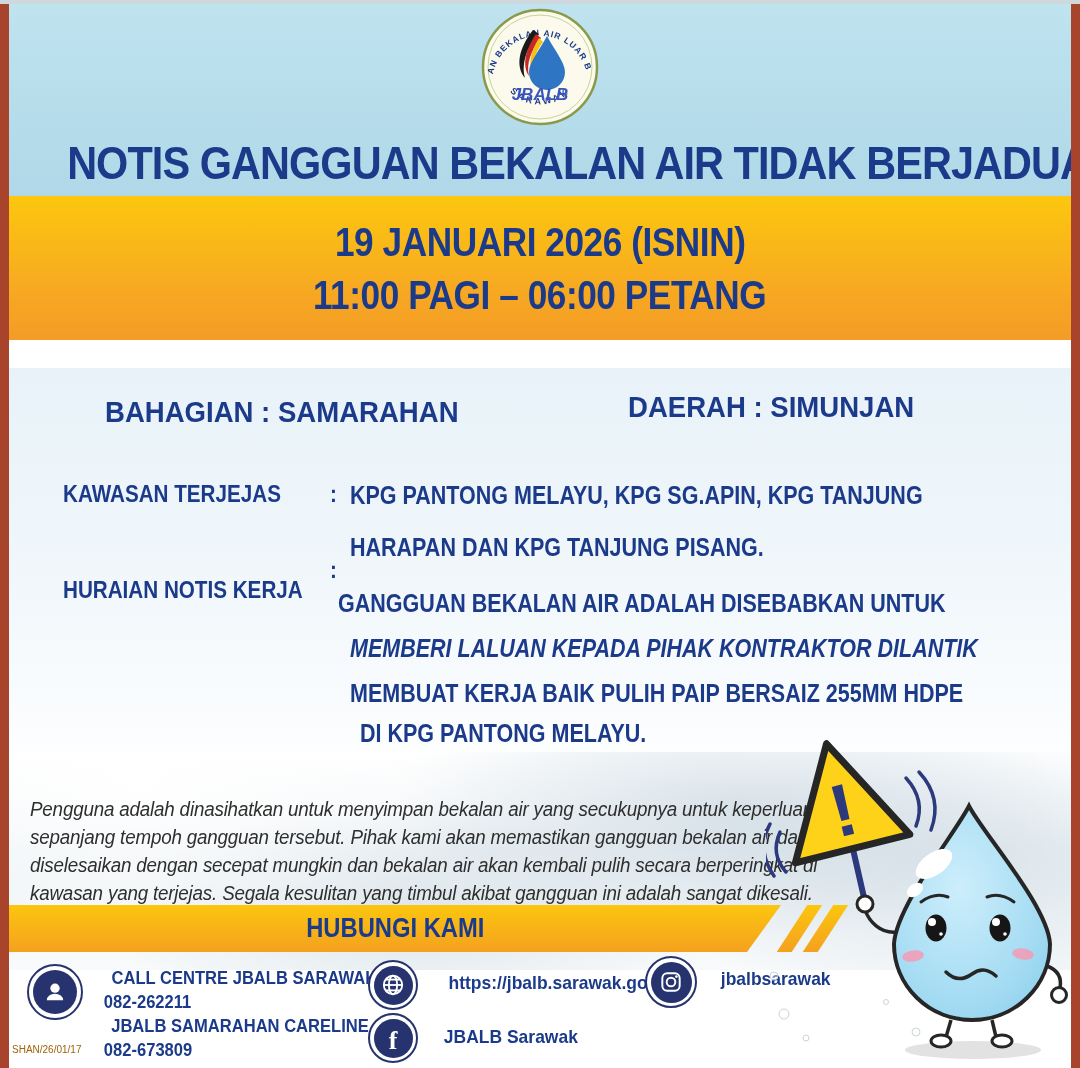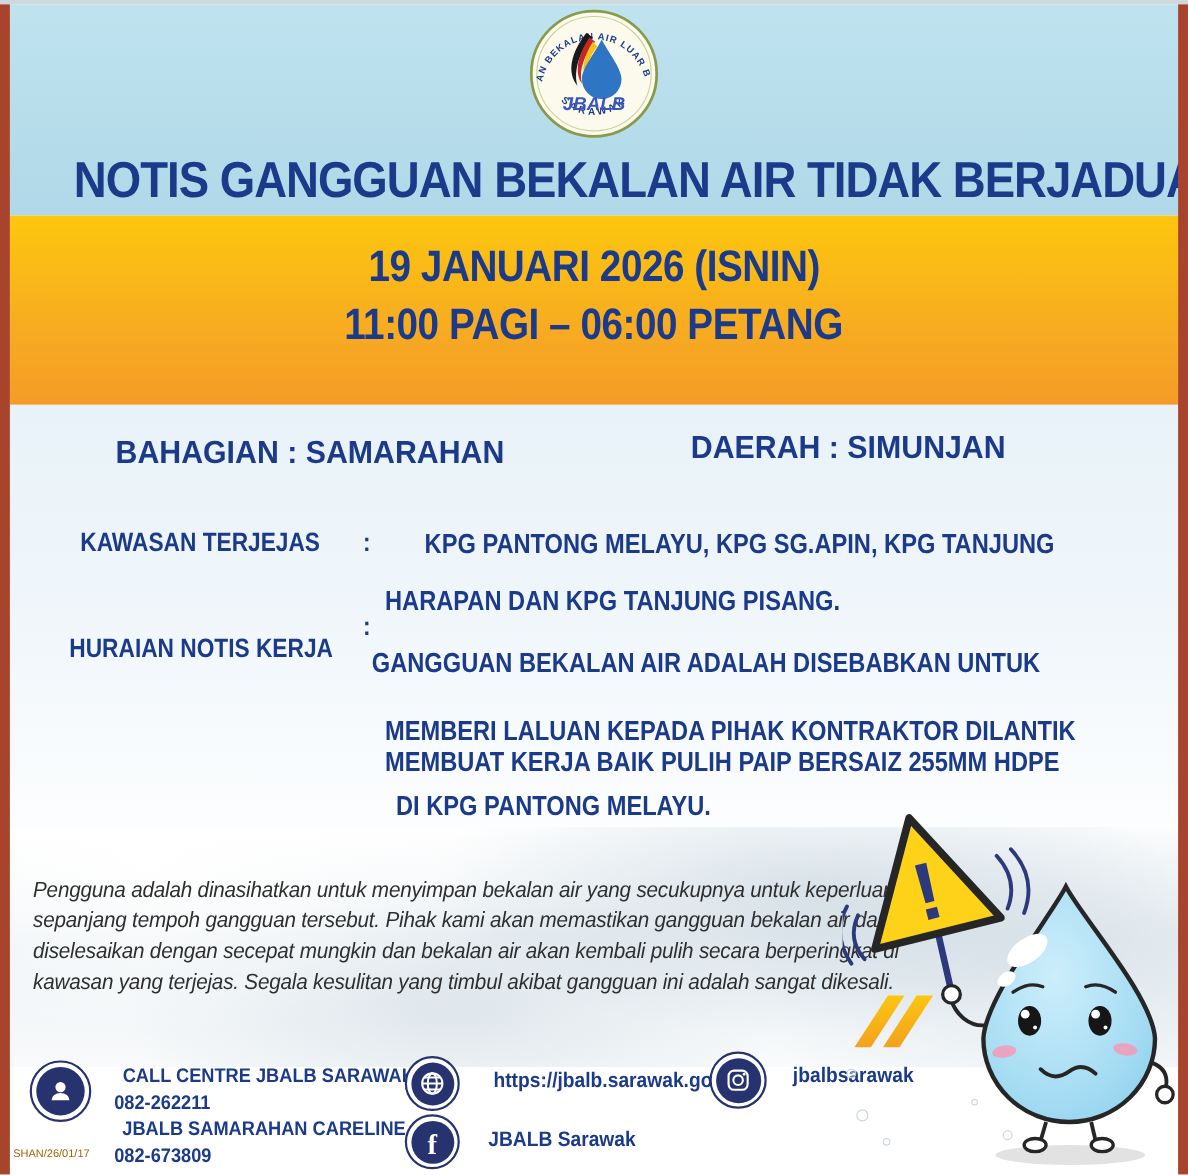--- a/index.html
+++ b/index.html
@@ -7,21 +7,21 @@
         font-family:"Liberation Sans",sans-serif;}
   .edge{position:absolute;top:0;bottom:0;width:9px;background:#a8432c;z-index:40;}
   .edge.left{left:0;} .edge.right{right:0;}
   .topline{position:absolute;left:0;right:0;top:0;height:4px;background:#cfd9dd;z-index:41;}
   .header{position:absolute;left:9px;right:9px;top:4px;height:192px;
           background:linear-gradient(180deg,#bfe3ef,#b0d8e8);}
   .navy{color:#1b3b8a;font-weight:bold;}
   .cx{display:inline-block;white-space:nowrap;transform-origin:left center;}
   .title-wrap{position:absolute;left:9px;right:9px;top:136px;text-align:center;}
   .title-wrap .cx{transform-origin:center;transform:scaleX(.90);font-size:46px;letter-spacing:-1px;}
-  .band{position:absolute;left:9px;right:9px;top:196px;height:172px;
+  .band{position:absolute;left:9px;right:9px;top:196px;height:144px;
         background:linear-gradient(180deg,#fcc70e 0%,#f7a922 65%,#f49c26 100%);text-align:center;}
   .band .line1{margin-top:24px;} .band .line2{margin-top:8px;}
   .band .cx{transform-origin:center;transform:scaleX(.88);font-size:40px;letter-spacing:-.5px;}
   .content-bg{position:absolute;left:9px;right:9px;top:368px;height:390px;
         background:linear-gradient(180deg,#e8f2f8,#f1f7fb 55%,#fdfeff);}
   .abs{position:absolute;}
   .lbl{font-size:24px;transform:scaleX(.86);}
   .val{font-size:25px;transform:scaleX(.86);}
   .loc{font-size:29px;transform:scaleX(.95);}
   .water{position:absolute;left:9px;right:9px;top:752px;height:218px;
@@ -88,58 +88,61 @@
 
   <div class="content-bg"></div>
 
   <div class="abs" style="left:628px;top:391px;">
     <span class="cx navy loc">DAERAH : SIMUNJAN</span>
   </div>
   <div class="abs" style="left:105px;top:396px;">
     <span class="cx navy loc">BAHAGIAN : SAMARAHAN</span>
   </div>
 
-  <div class="abs" style="left:73px;top:480px;">
+  <div class="abs" style="left:63px;top:480px;">
     <span class="cx navy lbl">KAWASAN TERJEJAS</span>
   </div>
   <div class="abs" style="left:330px;top:480px;">
     <span class="cx navy lbl">:</span>
   </div>
-  <div class="abs" style="left:350px;top:481px;margin-left:36px;">
+  <div class="abs" style="left:350px;top:481px;">
     <span class="cx navy val">KPG PANTONG MELAYU, KPG SG.APIN, KPG TANJUNG</span>
   </div>
   <div class="abs" style="left:350px;top:533px;">
     <span class="cx navy val">HARAPAN DAN KPG TANJUNG PISANG.</span>
   </div>
 
   <div class="abs" style="left:63px;top:576px;">
     <span class="cx navy lbl">HURAIAN NOTIS KERJA</span>
   </div>
   <div class="abs" style="left:330px;top:556px;">
     <span class="cx navy lbl">:</span>
   </div>
   <div class="abs" style="left:338px;top:589px;">
     <span class="cx navy val">GANGGUAN BEKALAN AIR ADALAH DISEBABKAN UNTUK</span>
   </div>
-  <div class="abs" style="left:350px;top:651px;">
+  <div class="abs" style="left:350px;top:634px;font-style:italic;">
     <span class="cx navy val">MEMBERI LALUAN KEPADA PIHAK KONTRAKTOR DILANTIK</span>
   </div>
   <div class="abs" style="left:350px;top:679px;">
     <span class="cx navy val">MEMBUAT KERJA BAIK PULIH PAIP BERSAIZ 255MM HDPE</span>
   </div>
   <div class="abs" style="left:360px;top:719px;">
     <span class="cx navy val">DI KPG PANTONG MELAYU.</span>
   </div>
 
   <div class="water"></div>
   <div class="advisory-line" style="top:798px;">Pengguna adalah dinasihatkan untuk menyimpan bekalan air yang secukupnya untuk keperluan</div>
   <div class="advisory-line" style="top:826px;">sepanjang tempoh gangguan tersebut. Pihak kami akan memastikan gangguan bekalan air dapat</div>
   <div class="advisory-line" style="top:854px;">diselesaikan dengan secepat mungkin dan bekalan air akan kembali pulih secara berperingkat di</div>
   <div class="advisory-line" style="top:882px;">kawasan yang terjejas. Segala kesulitan yang timbul akibat gangguan ini adalah sangat dikesali.</div>
 
+  <div class="contact-band">
+    <span class="cx navy">HUBUNGI KAMI</span>
+  </div>
   <div class="stripe" style="left:792px;"></div>
   <div class="stripe" style="left:818px;"></div>
 
   <div class="fc" style="left:27px;top:964px;width:56px;height:56px;">
     <div class="fc-in" style="width:44px;height:44px;">
       <svg width="26" height="26" viewBox="0 0 24 24">
         <circle cx="12" cy="8.5" r="4.3" fill="#fff"></circle>
         <path d="M4.5 19.5 a7.5 6 0 0 1 15 0 Z" fill="#fff"></path>
       </svg>
     </div>

